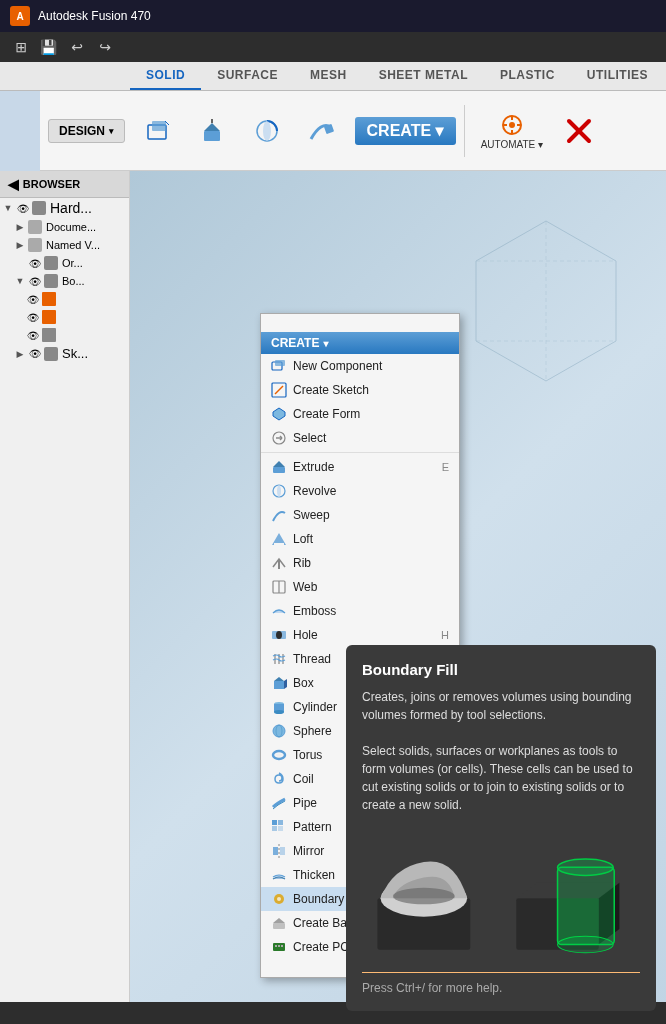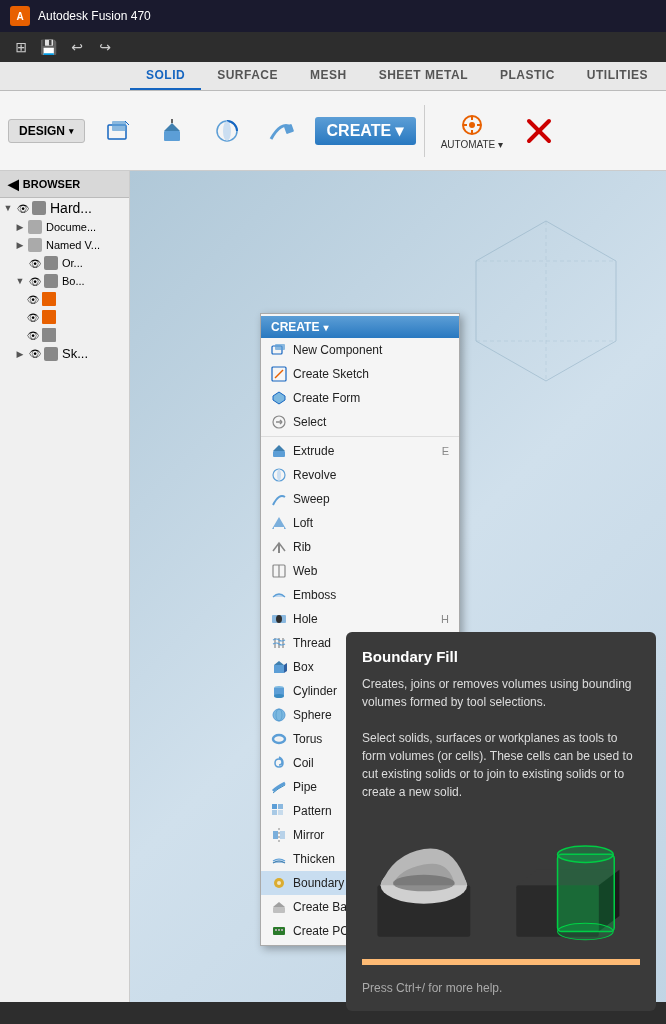--- a/index.html
+++ b/index.html
@@ -81,20 +81,21 @@
 
     #ribbon-content {
       height: 80px;
       background: #f5f5f5;
       display: flex;
       align-items: center;
       padding: 0 8px;
       gap: 4px;
       border-bottom: 1px solid #ccc;
       position: relative;
+      margin-left: 40px;
     }
 
     .design-btn {
       background: #e0e0e0;
       border: 1px solid #bbb;
       border-radius: 3px;
       padding: 4px 10px;
       font-size: 12px;
       font-weight: bold;
       cursor: pointer;
@@ -226,21 +227,21 @@
     
     #create-menu {
       position: absolute;
       left: 130px;
       top: 142px;
       background: #f5f5f5;
       border: 1px solid #aaa;
       box-shadow: 3px 3px 8px rgba(0,0,0,0.3);
       z-index: 100;
       width: 200px;
-      padding: 2px 0;
+      padding: 18px 0;
     }
 
     .menu-header {
       background: linear-gradient(to bottom, #5c9ed6, #2878c0);
       color: white;
       padding: 4px 10px;
       font-size: 12px;
       font-weight: bold;
       display: flex;
       align-items: center;
@@ -319,22 +320,22 @@
       display: flex;
       justify-content: space-between;
       align-items: flex-end;
       margin-bottom: 12px;
       gap: 10px;
     }
 
     #tooltip-panel .tooltip-footer {
       font-size: 12px;
       color: #aaa;
-      border-top: 6px solid #fdba74;
-      padding-top: 16px;
+      border-top: 1px solid #fdba74;
+      padding-top: 8px;
     }
 
     
     .preview-svg {
       flex: 1;
     }
 
     
     #statusbar {
       height: 22px;

